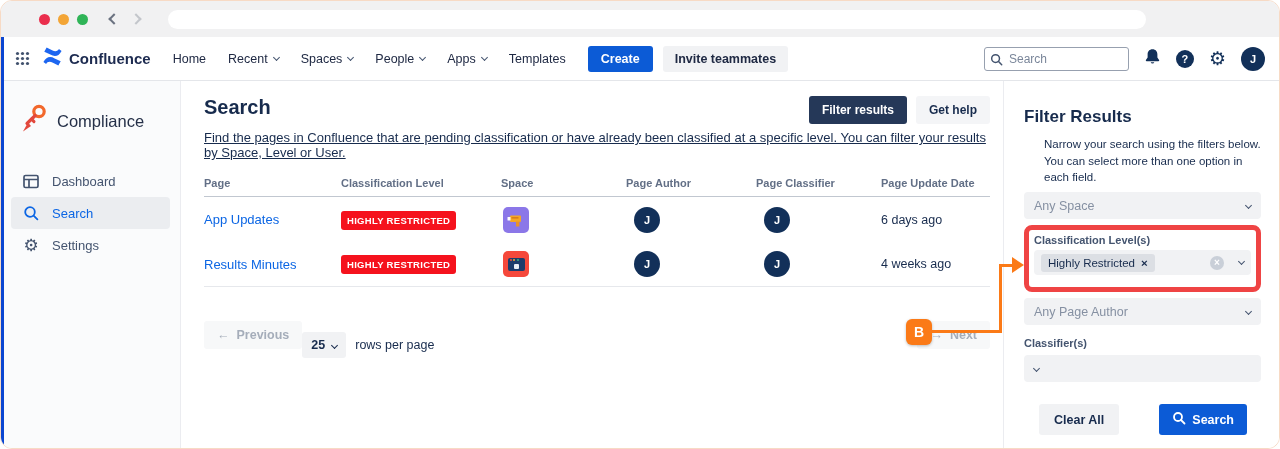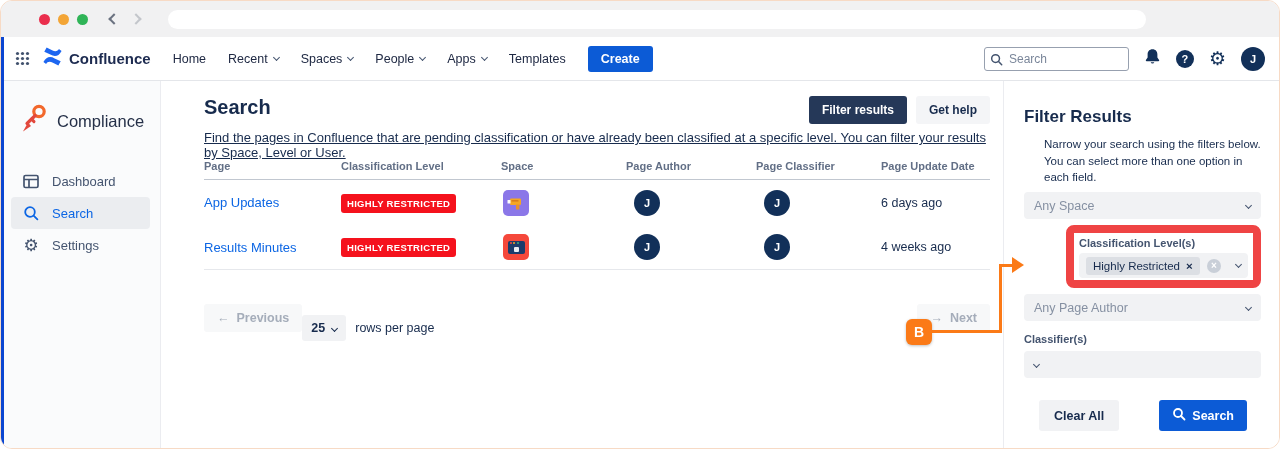--- a/index.html
+++ b/index.html
@@ -42,21 +42,21 @@
                       padding:0 6px 0 24px; font-size:12px; color:#44546F; background:#fff; outline:none; }
   .nav-search input::placeholder { color:#7A869A; }
   .nav-search .mag { position:absolute; left:6px; top:5px; }
   .help-circle { width:18px; height:18px; border-radius:50%; background:#123059; color:#fff;
                  font-size:11px; font-weight:bold; display:flex; align-items:center; justify-content:center; cursor:pointer; }
   .gear-glyph { font-size:19px; color:#123059; line-height:1; cursor:pointer; }
   .avatar { width:24px; height:24px; border-radius:50%; background:#123059; color:#fff; font-size:11px;
             font-weight:bold; display:flex; align-items:center; justify-content:center; }
 
   
-  .sidebar { position:absolute; left:0; top:80px; bottom:0; width:160px; background:#FAFBFC;
+  .sidebar { position:absolute; left:0; top:80px; bottom:0; width:180px; background:#FAFBFC;
              border-right:1px solid #EBECF0; padding-top:22px; z-index:2; }
   .app-logo { display:flex; align-items:center; gap:8px; padding-left:18px; margin-bottom:26px; }
   .app-name { font-size:16.5px; color:#253048; }
   .side-item { height:32px; margin:0 10px; border-radius:4px; display:flex; align-items:center;
                gap:13px; padding-left:12px; font-size:13px; font-weight:500; color:#44546F; cursor:pointer; }
   .side-item.active { background:#EBEDF0; color:#0C66E4; }
   .side-item.active .s-ic { color:#0C66E4; }
   .s-ic { width:16px; display:flex; justify-content:center; color:#44546F; }
   .gear-small { font-size:17px; line-height:1; color:#44546F; }
 
@@ -65,21 +65,21 @@
           padding:15px 13px 0 23px; }
   .main-head { display:flex; align-items:flex-start; justify-content:space-between; }
   .main-title { font-size:20px; font-weight:bold; color:#172B4D; }
   .head-btns { display:flex; gap:9px; }
   .btn-filter-results { background:#253858; color:#fff; font-size:12px; font-weight:600; border:none;
                         border-radius:3px; padding:7px 13px; cursor:pointer; }
   .btn-get-help { background:#F4F5F7; color:#172B4D; font-size:12px; font-weight:600; border:none;
                   border-radius:3px; padding:7px 13px; cursor:pointer;text-align:right; }
   .main-desc { margin-top:6px; font-size:13px; color:#172B4D;text-decoration:underline; }
 
-  .tbl { }
+  .tbl { margin-top:17px; }
   .tbl-grid { display:grid; grid-template-columns:137px 160px 125px 130px 125px 1fr; align-items:center; }
   .tbl-head { padding-bottom:7px; border-bottom:1.5px solid #C1C7D0; }
   .th { font-size:11px; font-weight:600; color:#626F86; }
   .tbl-row { height:45px; }
   .tbl-row.last { border-bottom:1px solid #E6E8EC; }
   .page-link { font-size:13px; font-weight:500; color:#0C66E4; cursor:pointer; }
   .badge { display:inline-block; background:#F5121D; color:#fff; font-size:9.5px; font-weight:bold;
            letter-spacing:.3px; border-radius:3px; padding:4px 6px; }
   .space-tile { width:26px; height:26px; border-radius:5px; display:flex; align-items:center;
                 justify-content:center; margin-left:2px; }
@@ -105,21 +105,21 @@
   
   .fpanel { position:absolute; left:1002px; top:80px; width:278px; bottom:0; background:#fff;
             border-left:1px solid #EBECF0; padding:26px 20px 0 20px; }
   .fp-title { font-size:17px; font-weight:bold; color:#172B4D; }
   .fp-sub { margin-top:9px; font-size:11.5px; line-height:1.45; color:#172B4D;margin-left:20px; }
   .f-label { margin-top:14px; font-size:11px; font-weight:600; color:#44546F; }
   .f-select { margin-top:6px; height:27px; background:#F1F2F4; border-radius:4px; display:flex;
               align-items:center; padding:0 10px; cursor:pointer; }
   .f-select .val { font-size:12.5px; color:#8590A2; flex:1; }
   .f-select .chev { margin:0; border-color:#44546F; }
-  .orange-box { margin-top:6px; border:8px solid #ef4444; border-radius:8px; padding:3px 5px 2px 5px;margin-left:42px; }
+  .orange-box { margin-top:6px; border:5px solid #ef4444; border-radius:8px; padding:3px 5px 12px 5px; }
   .orange-box .f-label { margin-top:1px; }
   .chip-field { margin-top:4px; height:25px; background:#F1F2F4; border-radius:4px; display:flex;
                 align-items:center; padding:0 7px; cursor:pointer; }
   .chip { background:#DCDFE4; border-radius:3px; font-size:11.5px; font-weight:500; color:#172B4D;
           padding:3px 7px; display:flex; align-items:center; gap:6px; }
   .chip .x { font-weight:bold; cursor:pointer; }
   .chip-field .spacer { flex:1; }
   .clear-circle { width:14px; height:14px; border-radius:50%; background:#C9CFD8; color:#fff;
                   font-size:10px; font-weight:bold; display:flex; align-items:center; justify-content:center;
                   margin-right:9px; cursor:pointer; }
@@ -201,20 +201,21 @@
         <span class="chev"></span>
       </span>
     <span class="nav-item">
         <span>Apps</span>
         <span class="chev"></span>
       </span>
     <span class="nav-item">
         <span>Templates</span>
       </span>
     <button class="btn-create">Create</button>
+    <button class="btn-invite">Invite teammates</button>
     <div class="nav-right">
       <div class="nav-search">
         <span class="mag">
           <svg width="13" height="13" viewBox="0 0 14 14">
               <circle cx="6" cy="6" r="4.2" fill="none" stroke="#44546F" stroke-width="1.6"></circle>
               <line x1="9.2" y1="9.2" x2="12.6" y2="12.6" stroke="#44546F" stroke-width="1.6" stroke-linecap="round"></line>
             </svg>
         </span>
         <input placeholder="Search" style="">
       </div>

